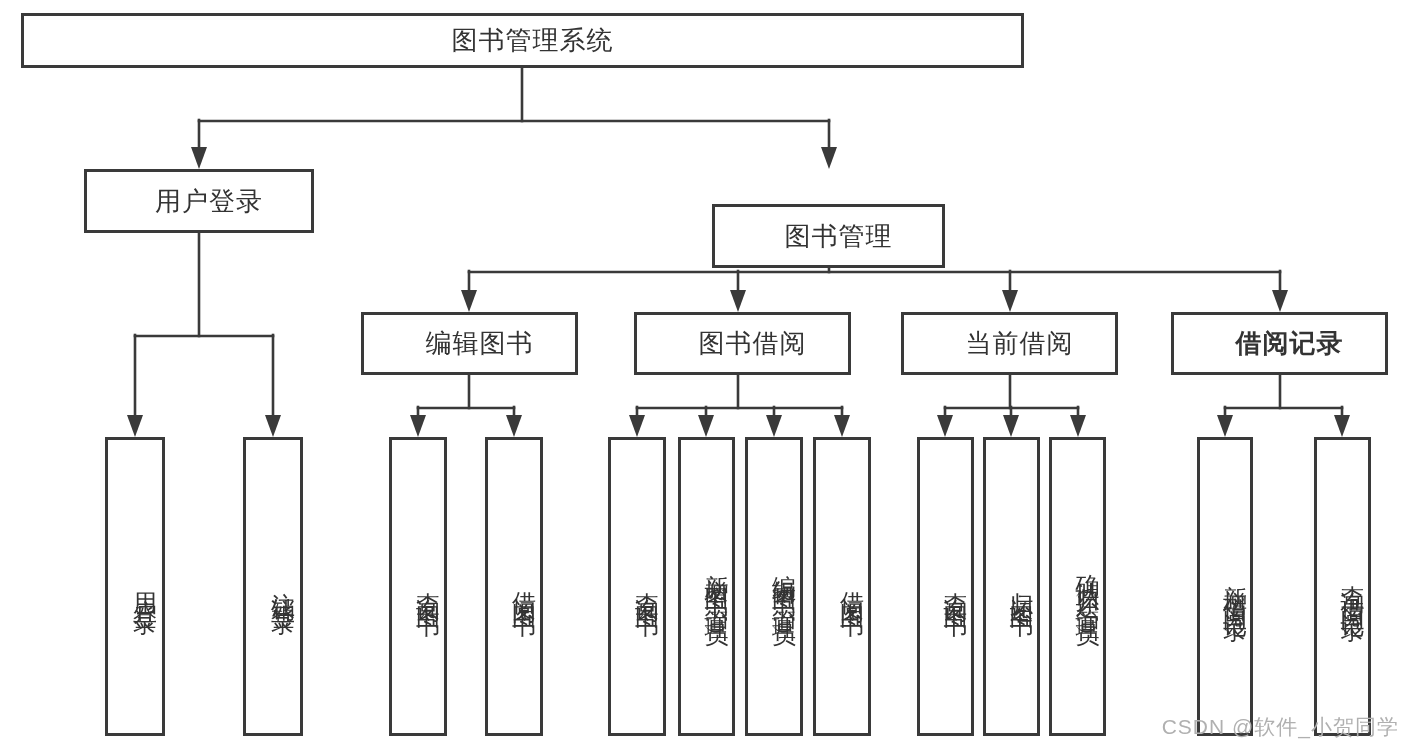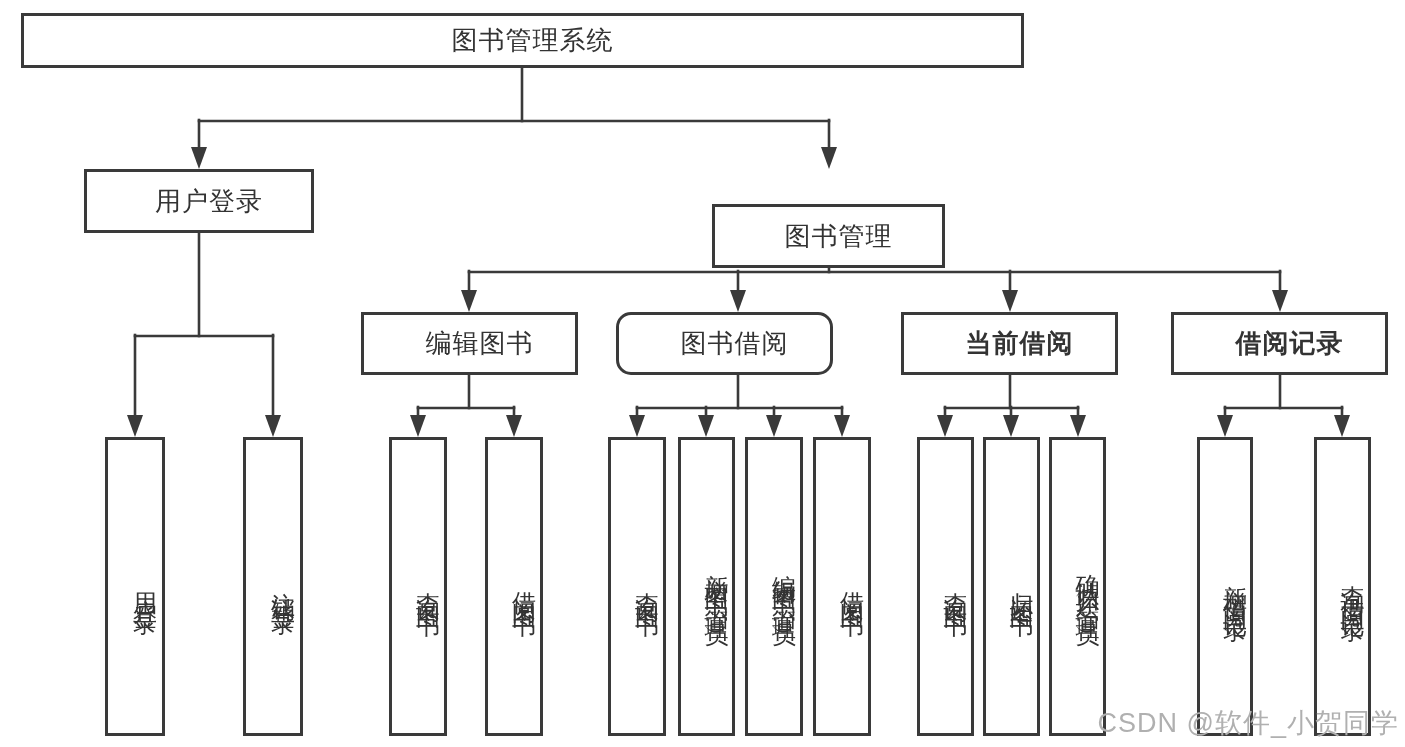--- a/index.html
+++ b/index.html
@@ -26,41 +26,41 @@
   .node.v span{
     writing-mode:vertical-rl;text-orientation:mixed;
     font-size:24px;letter-spacing:7px;line-height:1;white-space:nowrap;color:var(--text);
   }
   
   .root{left:21px;top:13px;width:1003px;height:55px;}
   .n-user{left:84px;top:169px;width:230px;height:64px;}
   .n-mgmt{left:712px;top:169px;width:233px;height:64px;margin-top:35px;}
   .l3{top:312px;height:63px;width:217px;}
   .n-rec{left:361px;}
-  .n-bor{left:616px;border-radius:15px;}
-  .n-cur{left:901px;font-weight:bold;}
+  .n-bor{left:634px;}
+  .n-cur{left:901px;}
   .n-recd{left:1171px;font-weight:bold;}
   
   .leaf{top:437px;height:299px;width:58px;}
   .lf-a1{left:105px;width:60px;}
   .lf-a2{left:243px;width:60px;}
   .lf-b1{left:389px;}
   .lf-b2{left:485px;}
   .lf-c1{left:608px;}
   .lf-c2{left:678px;width:57px;}
   .lf-c3{left:745px;}
   .lf-c4{left:813px;}
   .lf-d1{left:917px;width:57px;}
   .lf-d2{left:983px;width:57px;}
   .lf-d3{left:1049px;width:57px;}
   .lf-e1{left:1197px;width:56px;}
   .lf-e2{left:1314px;width:57px;}
   .watermark{
     position:absolute;right:6px;bottom:6px;z-index:10;
-    color:var(--watermark);font-size:27px;letter-spacing:1px;
+    color:var(--watermark);font-size:21px;letter-spacing:1px;
   }
 </style>
 </head>
 <body>
 
 <div class="stage">
 
   <svg class="wires" viewBox="0 0 1405 747" aria-hidden="true">
     <g stroke="#3a3a3a" stroke-width="2.6" fill="none" stroke-linecap="square">
 

